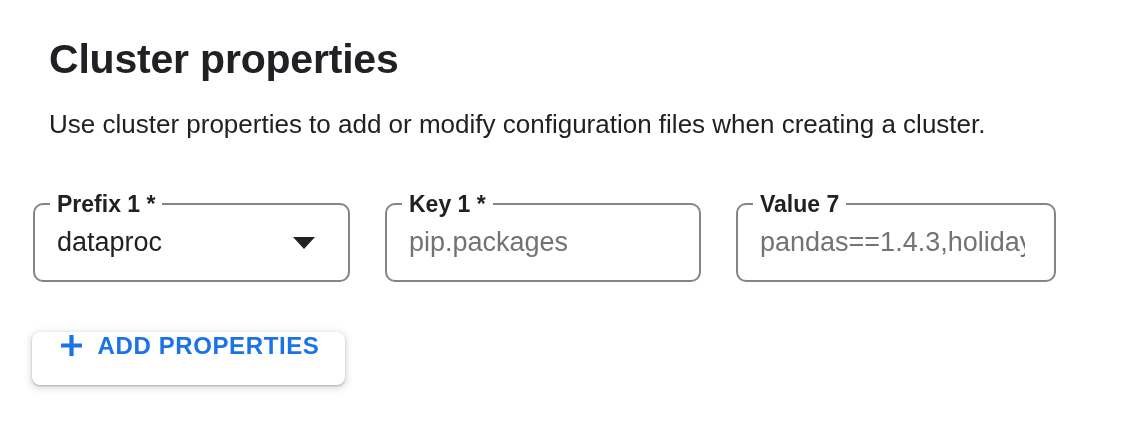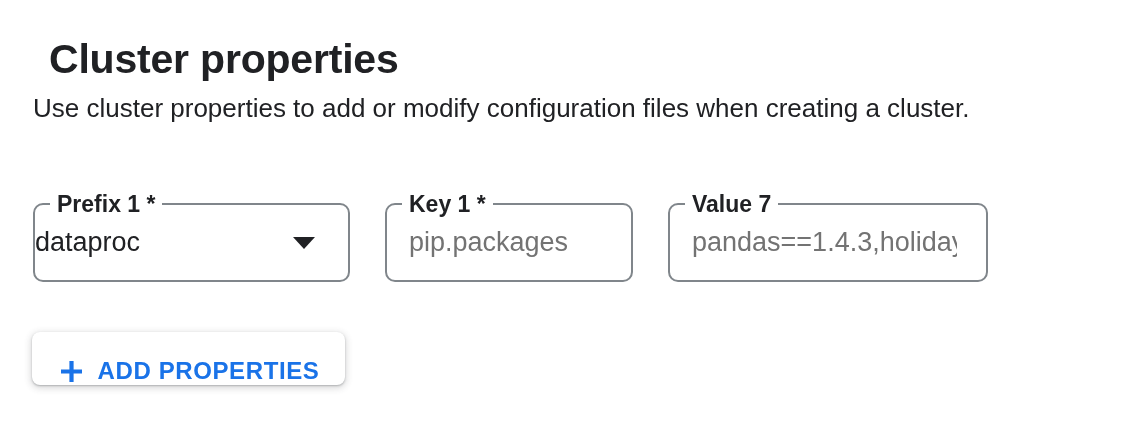--- a/index.html
+++ b/index.html
@@ -24,21 +24,21 @@
     font-size: 41px;
     line-height: 48px;
     font-weight: 700;
     letter-spacing: -0.2px;
     color: #202124;
   }
   .page-desc {
     position: absolute;
     left: 33px;
     top: 93px;
-    margin: 0;
+    margin: 16px;
     font-size: 26px;
     line-height: 31px;
     font-weight: 400;
     color: #202124;
   }
   .fields-row {
     position: absolute;
     left: 33px;
     top: 203px;
     display: flex;
@@ -48,35 +48,36 @@
     position: relative;
     box-sizing: border-box;
     height: 79px;
     border: 2px solid #80868b;
     border-radius: 10px;
     background: #ffffff;
     display: flex;
     align-items: center;
   }
   .tfield.f-prefix { width: 317px; }
-  .tfield.f-key    { width: 248px; }
+  .tfield.f-key    { width: 316px; }
   .tfield.f-value  { width: 320px; }
   .tlabel {
     position: absolute;
     top: -14px;
     left: 15px;
     background: #ffffff;
     padding: 0 7px;
     font-size: 23px;
     line-height: 27px;
     font-weight: 600;
     color: #202124;
     white-space: nowrap;
   }
   .tvalue {
+    margin-left: 22px;
     font-size: 27px;
     color: #202124;
     white-space: nowrap;
   }
   .dd-arrow {
     position: absolute;
     right: 33px;
     top: 50%;
     margin-top: -6px;
     width: 0;
@@ -102,21 +103,21 @@
     position: absolute;
     left: 32px;
     top: 332px;
     width: 313px;
     height: 53px;
     background: #ffffff;
     border: none;
     border-radius: 8px;
     box-shadow: 0 1px 2px rgba(60,64,67,0.32), 0 2px 6px 2px rgba(60,64,67,0.16);
     display: flex;
-    align-items: flex-end;
+    align-items: flex-start;
     justify-content: center;
     gap: 13px;
     cursor: pointer;
     color: #1a73e8;
     font-family: inherit;
     padding: 0;
   }
   .add-btn .btn-label {
     font-size: 24px;
     font-weight: 700;

